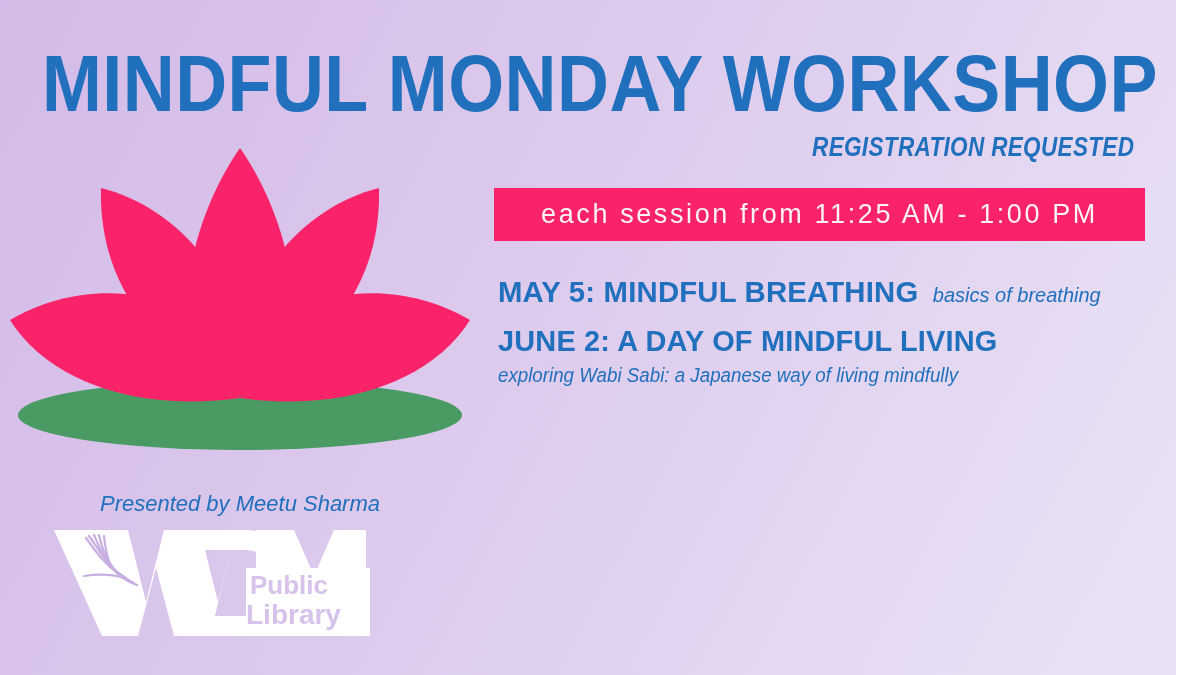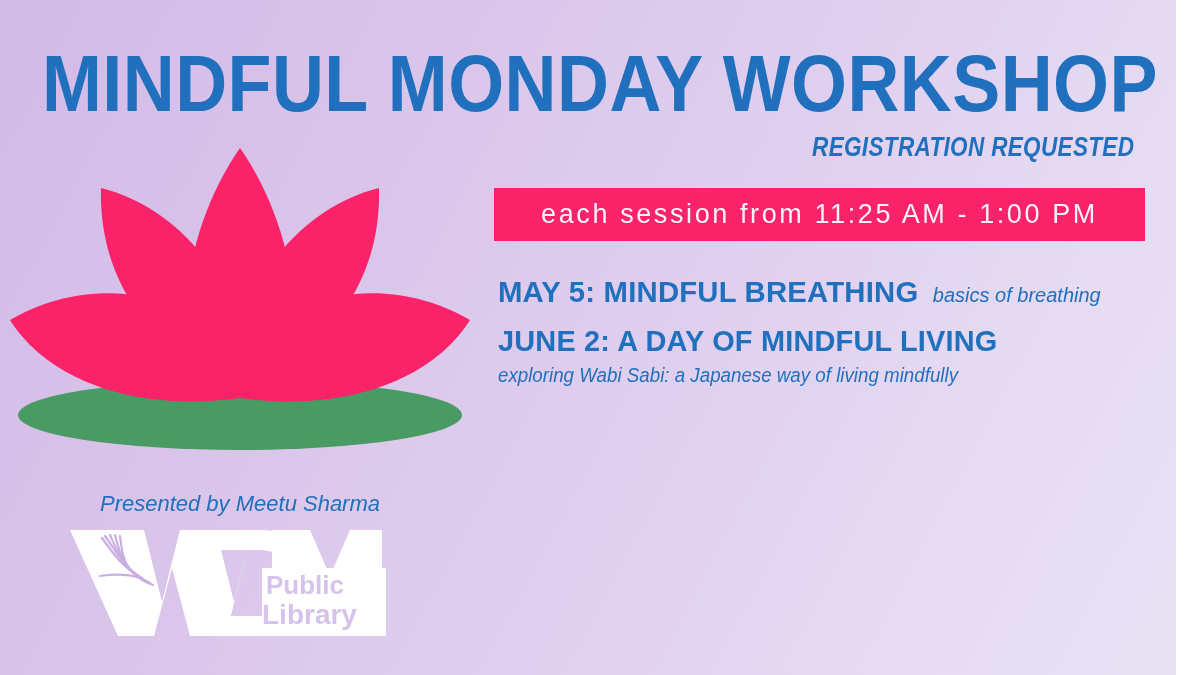--- a/index.html
+++ b/index.html
@@ -128,21 +128,21 @@
     font-family: "Liberation Sans Narrow", "Liberation Sans", sans-serif;
     font-style: italic;
     font-size: 22px;
     color: #2170bd;
     margin-top: 13px;
   }
 
   
   .logo {
     position: absolute;
-    left: 66px;
+    left: 50px;
     top: 524px;
     width: 320px;
     height: 118px;
   }
 </style>
 </head>
 <body>
 
 <div class="flyer">
 

